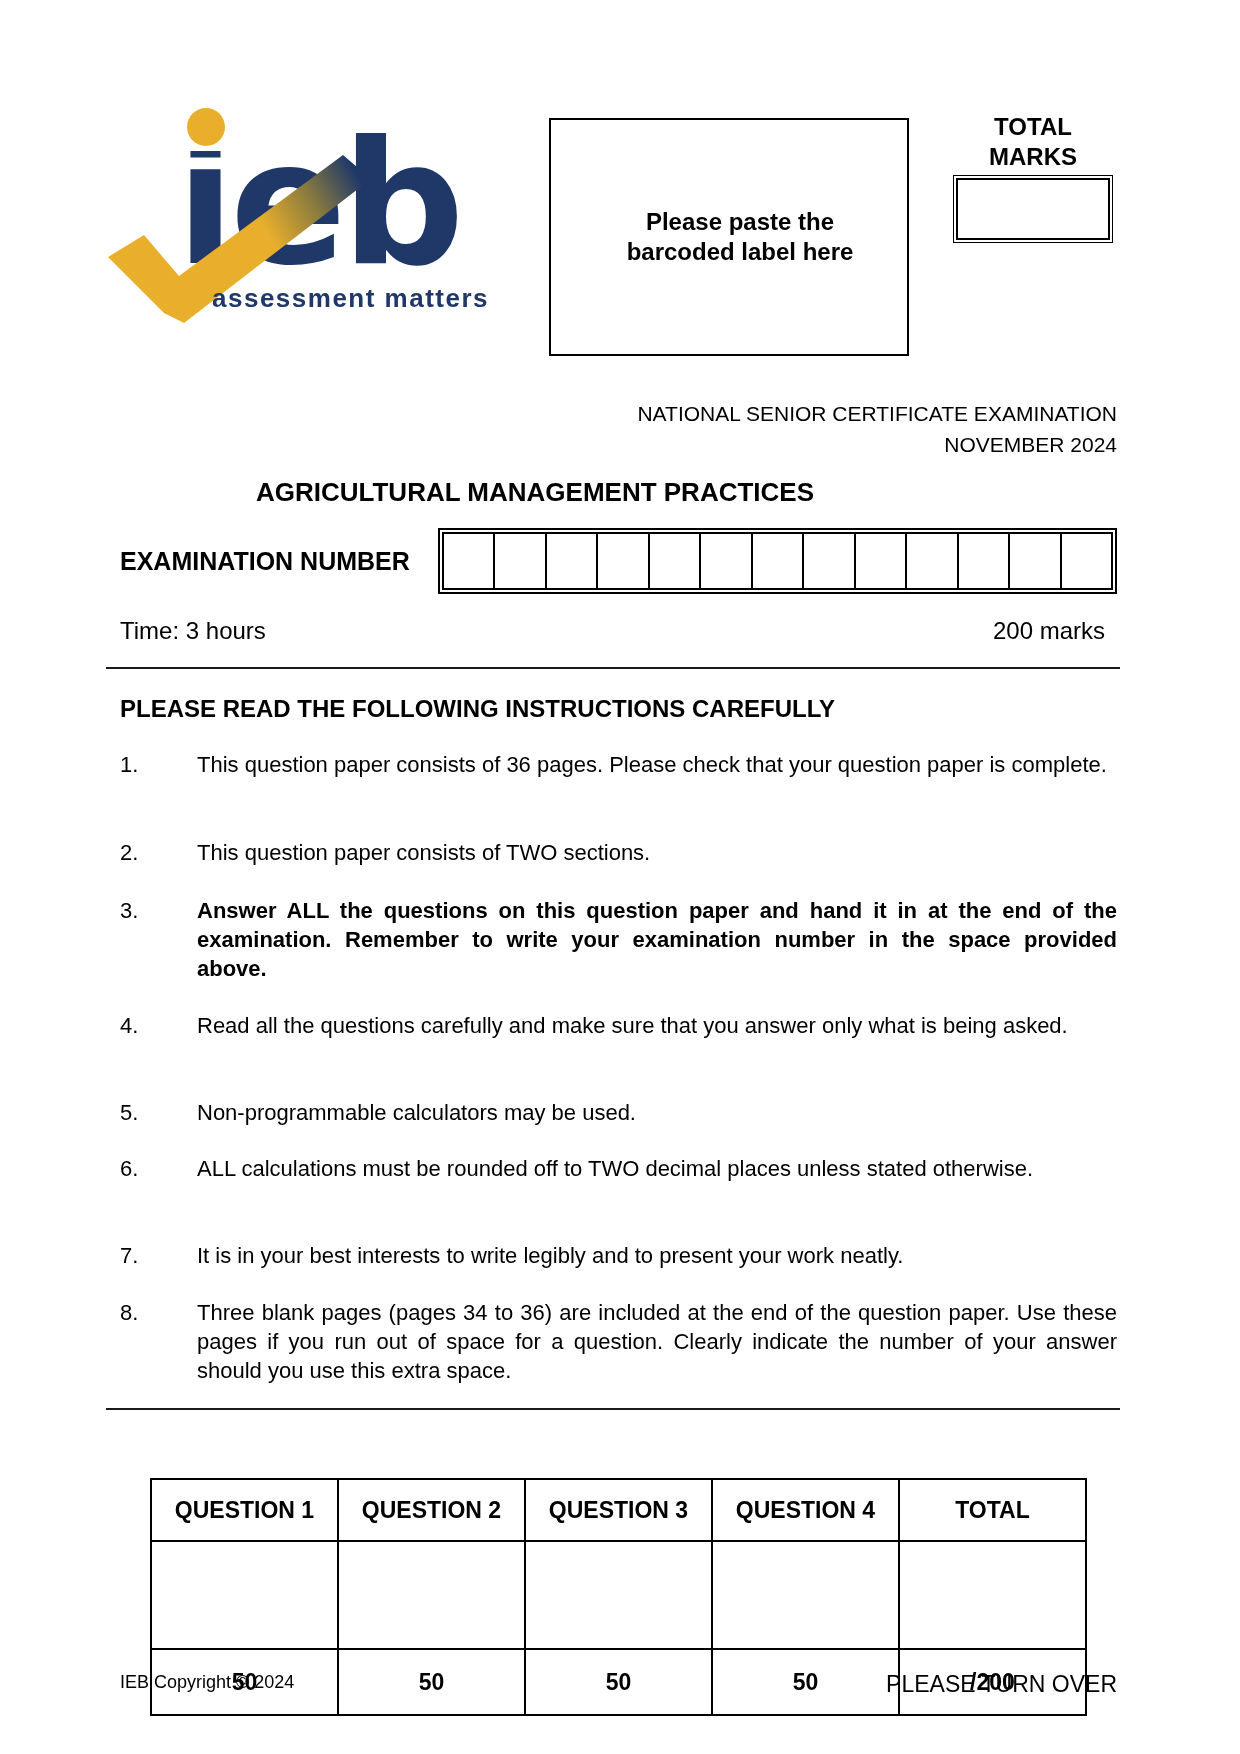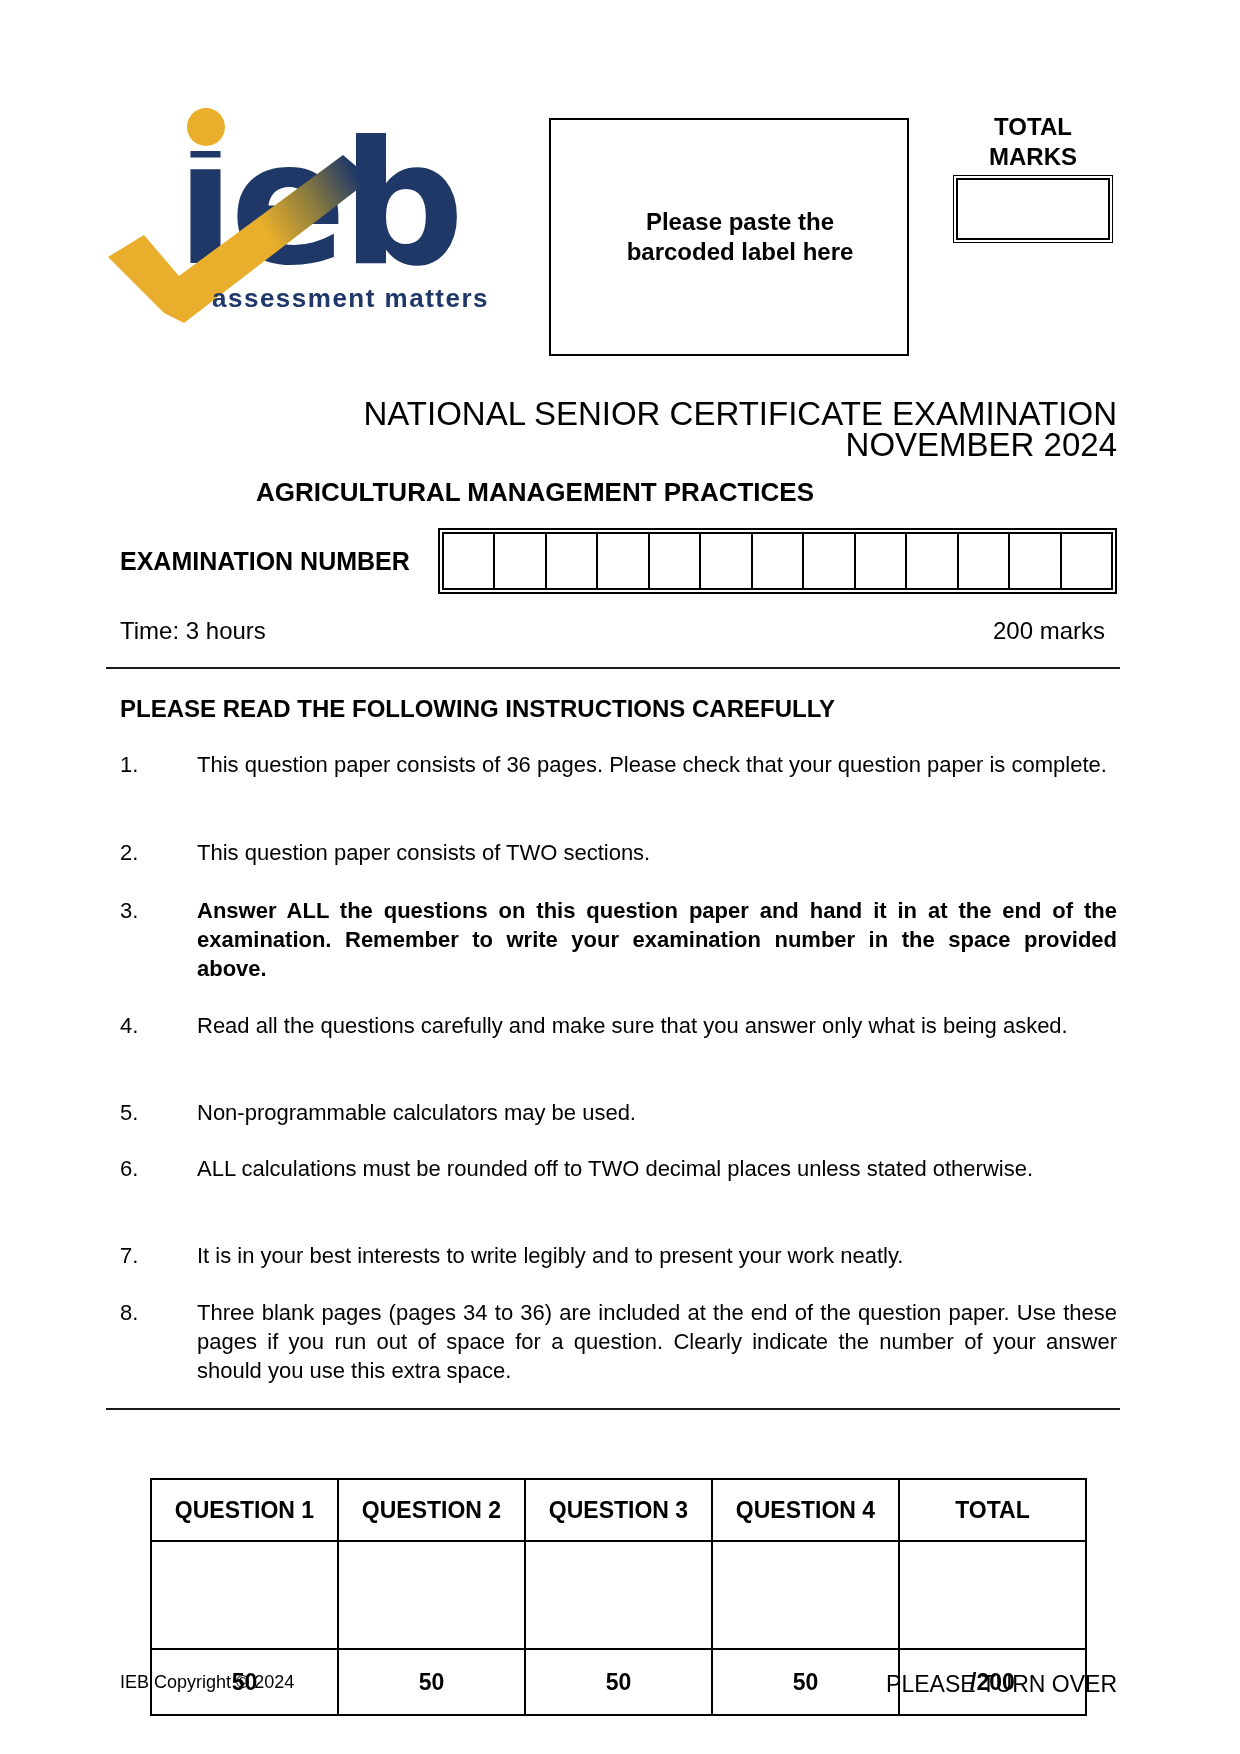--- a/index.html
+++ b/index.html
@@ -27,21 +27,21 @@
   }
   .tm-box {
     position:absolute; left:953px; top:175px; width:160px; height:68px;
     border:1px solid #000; box-sizing:border-box; padding:2px;
   }
   .tm-box-inner { width:100%; height:100%; border:2px solid #000; box-sizing:border-box;
     display:flex; align-items:center; justify-content:center; font-weight:bold; font-size:24px; }
   
   .nsc {
     position:absolute; right:123px; top:398px; text-align:right;
-    font-size:33px; line-height:31px; white-space:pre-line;
+    font-size:21px; line-height:31px; white-space:pre-line;
   }
   .subject {
     position:absolute; left:0; top:477px; width:1070px; text-align:center;
     font-weight:bold; font-size:26px;
   }
   
   .examnum-label {
     position:absolute; left:120px; top:547px; font-weight:bold; font-size:25px;
   }
   .examgrid {

